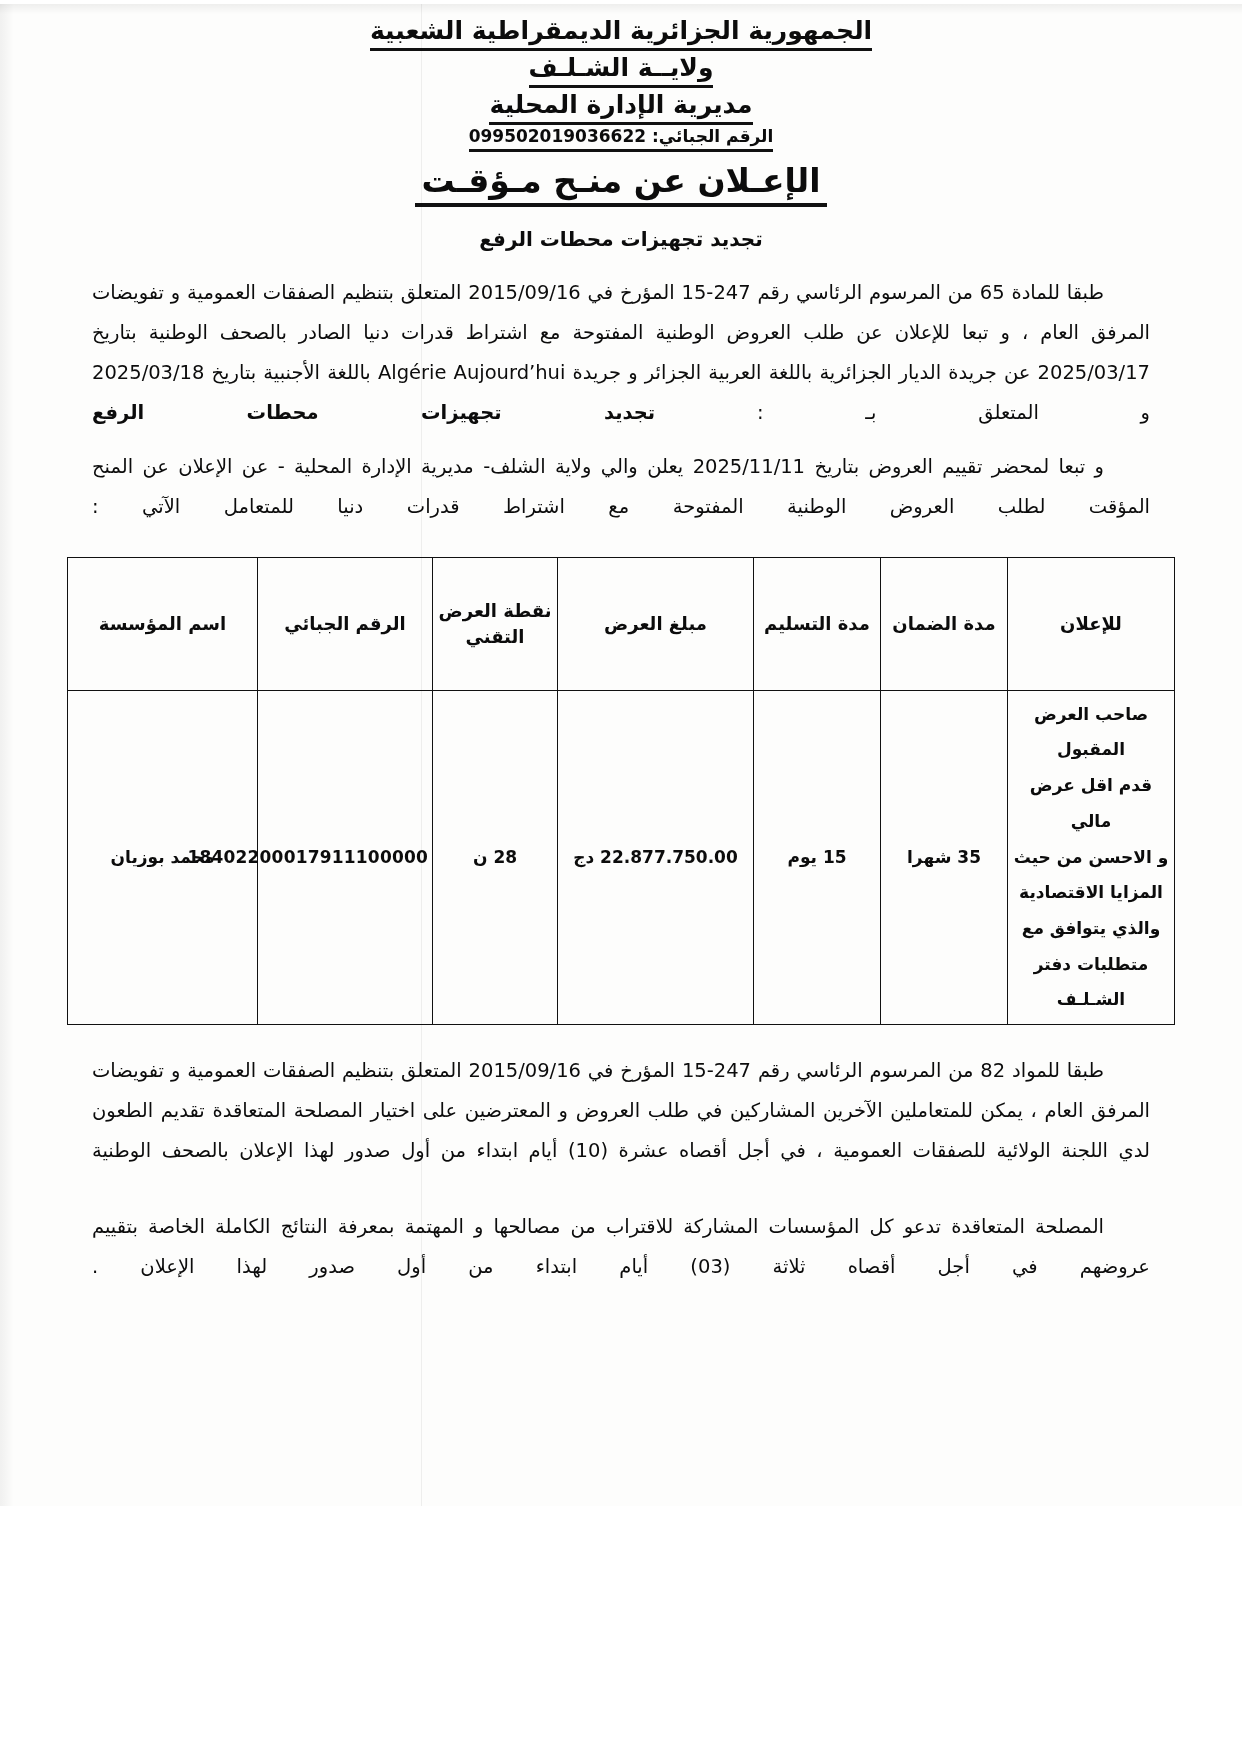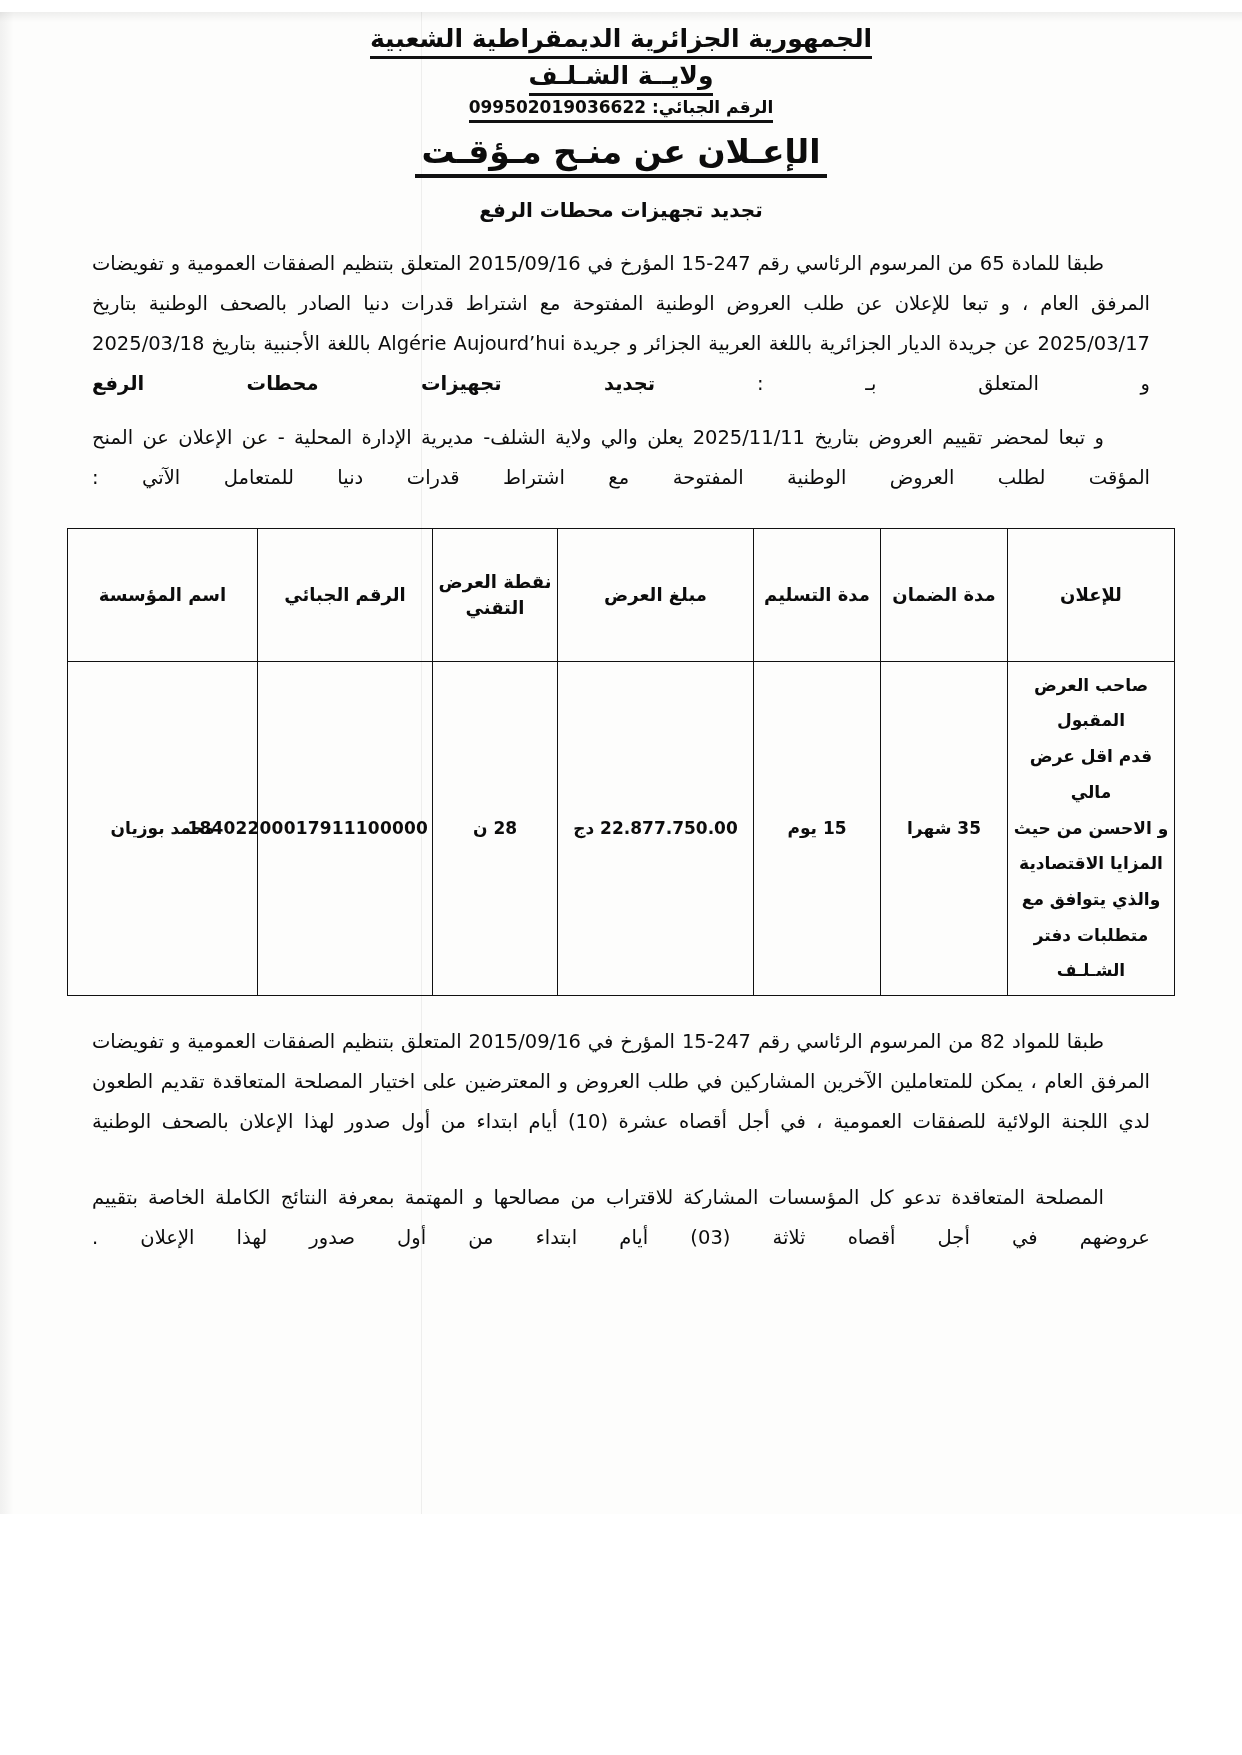--- a/index.html
+++ b/index.html
@@ -9,21 +9,21 @@
     background: #ffffff;
   }
   body {
     font-family: "DejaVu Sans", "Liberation Sans", sans-serif;
     color: #0c0c0c;
   }
   .page {
     position: relative;
     width: 1242px;
     height: 1502px;
-    margin: 12px auto;
+    margin: 4px auto;
     background: #fdfdfc;
     overflow: hidden;
     box-sizing: border-box;
   }
   
   .scan-fold {
     position: absolute;
     top: 0;
     right: 820px;
     width: 1px;
@@ -198,20 +198,23 @@
   <div class="scan-edge-top"></div>
   <div class="scan-edge-left"></div>
   <div class="scan-fold"></div>
 
   <div class="header-block">
     <div class="hdr-line">
       <span class="u">الجمهورية الجزائرية الديمقراطية الشعبية</span>
     </div>
     <div class="hdr-line">
       <span class="u">ولايــة الشـلـف</span>
+    </div>
+    <div class="hdr-line">
+      <span class="u">مديرية الإدارة المحلية</span>
     </div>
     <div class="hdr-fiscal">
       <span class="u"><span>الرقم الجبائي:</span>&nbsp;<span>099502019036622</span></span>
     </div>
   </div>
 
   <div class="title-main">
     <span class="u">الإعـلان عن منـح مـؤقـت</span>
   </div>
 

